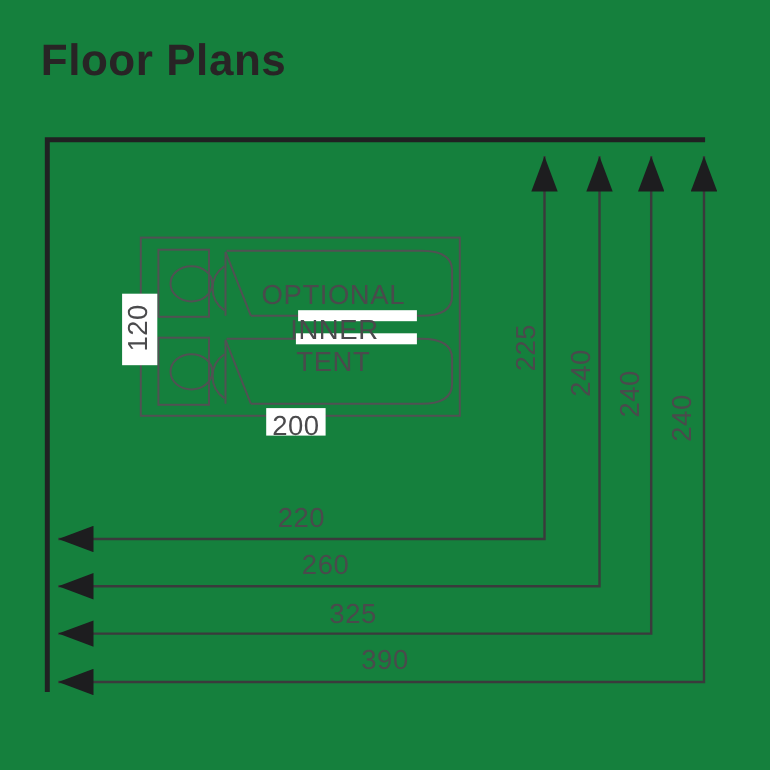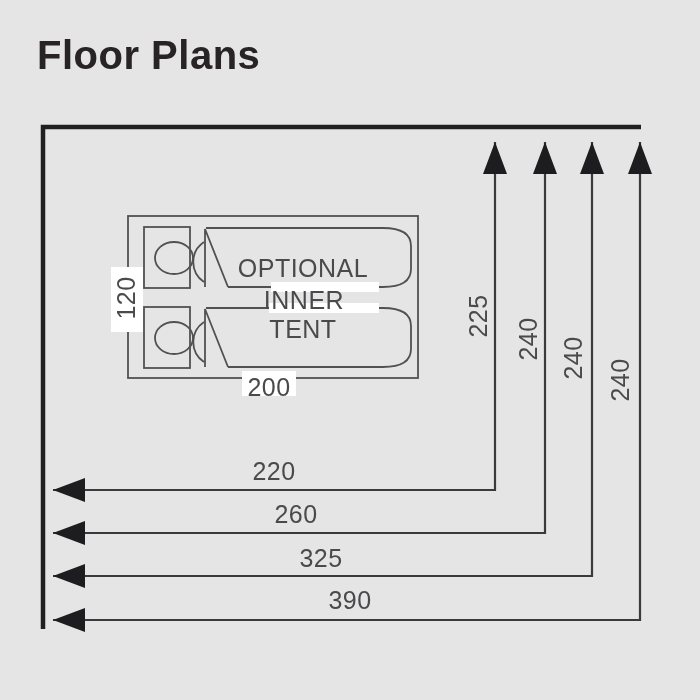--- a/index.html
+++ b/index.html
@@ -8,21 +8,21 @@
     background: #ffffff;
     width: 700px;
     height: 700px;
     font-family: "Liberation Sans", sans-serif;
     overflow: hidden;
   }
   .stage {
     position: relative;
     width: 700px;
     height: 700px;
-    background: #e5e5e5;
+    background: #15803d;
     text-align: center;
   }
   .page-title {
     position: absolute;
     left: 37px;
     top: 33px;
     font-size: 40px;
     font-weight: 700;
     letter-spacing: 0.5px;
     color: #282425;

